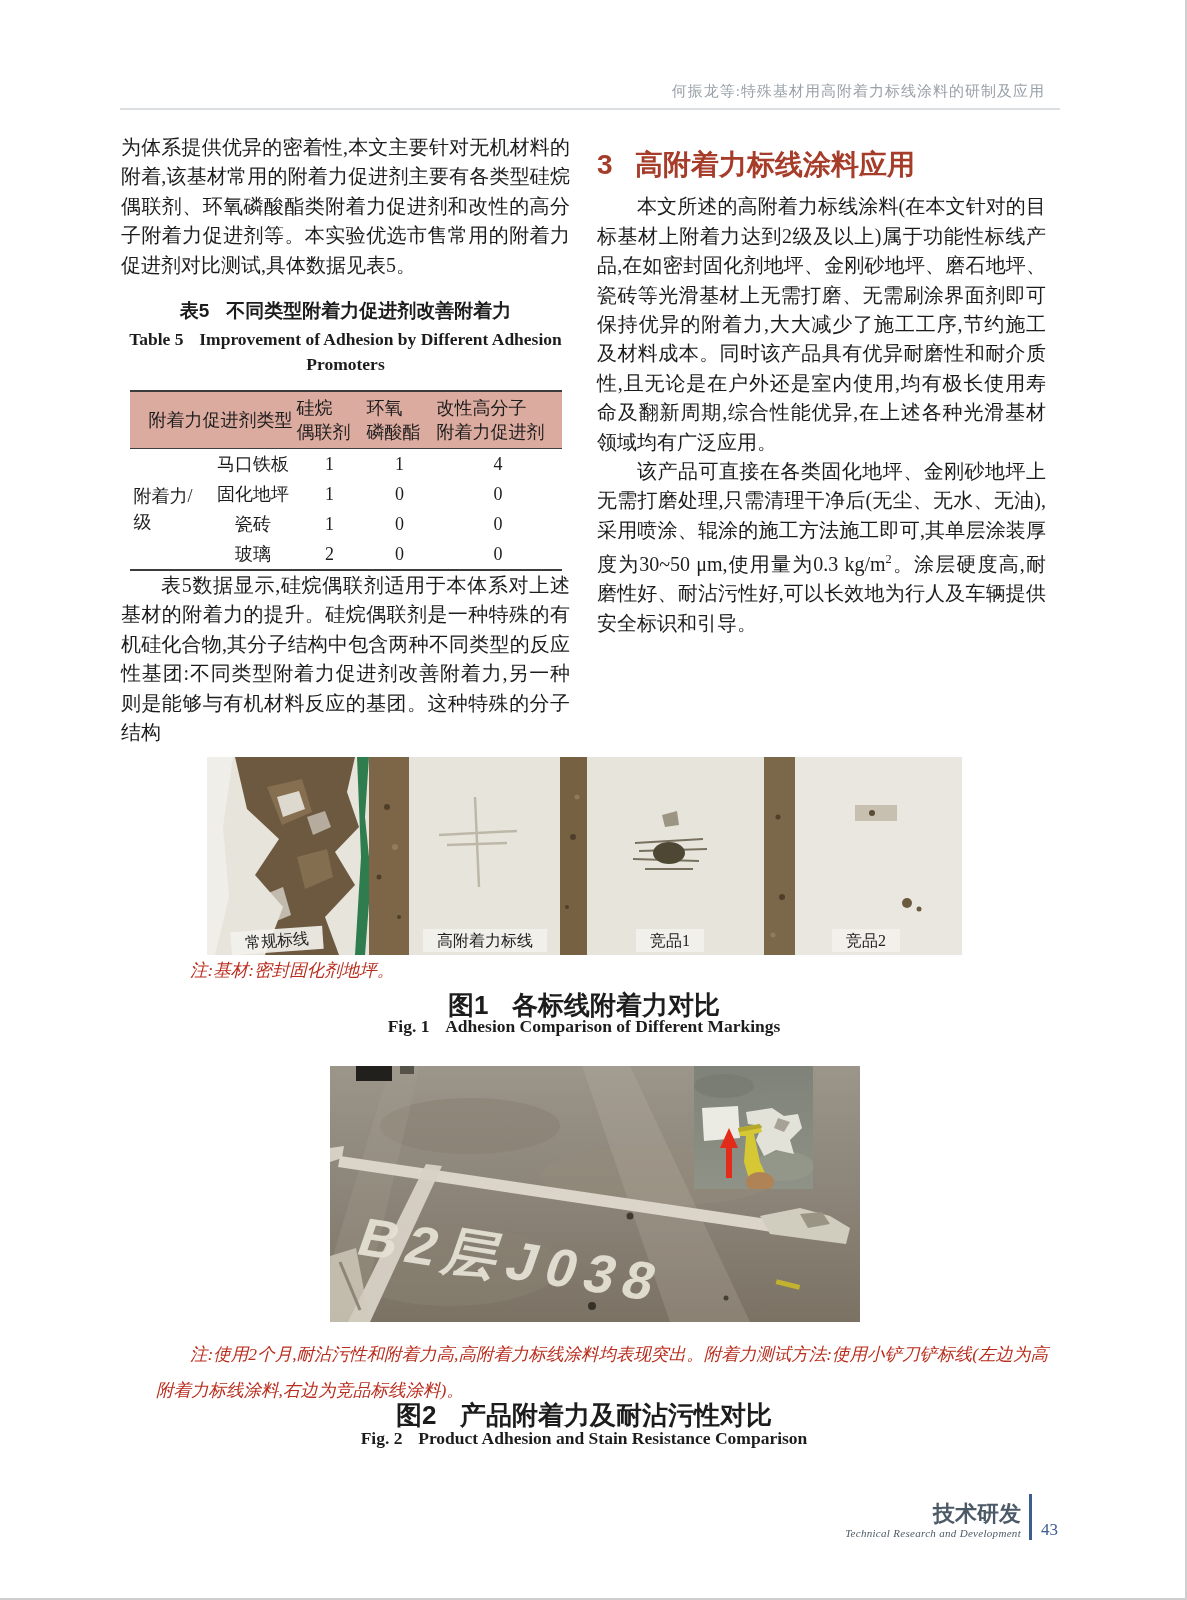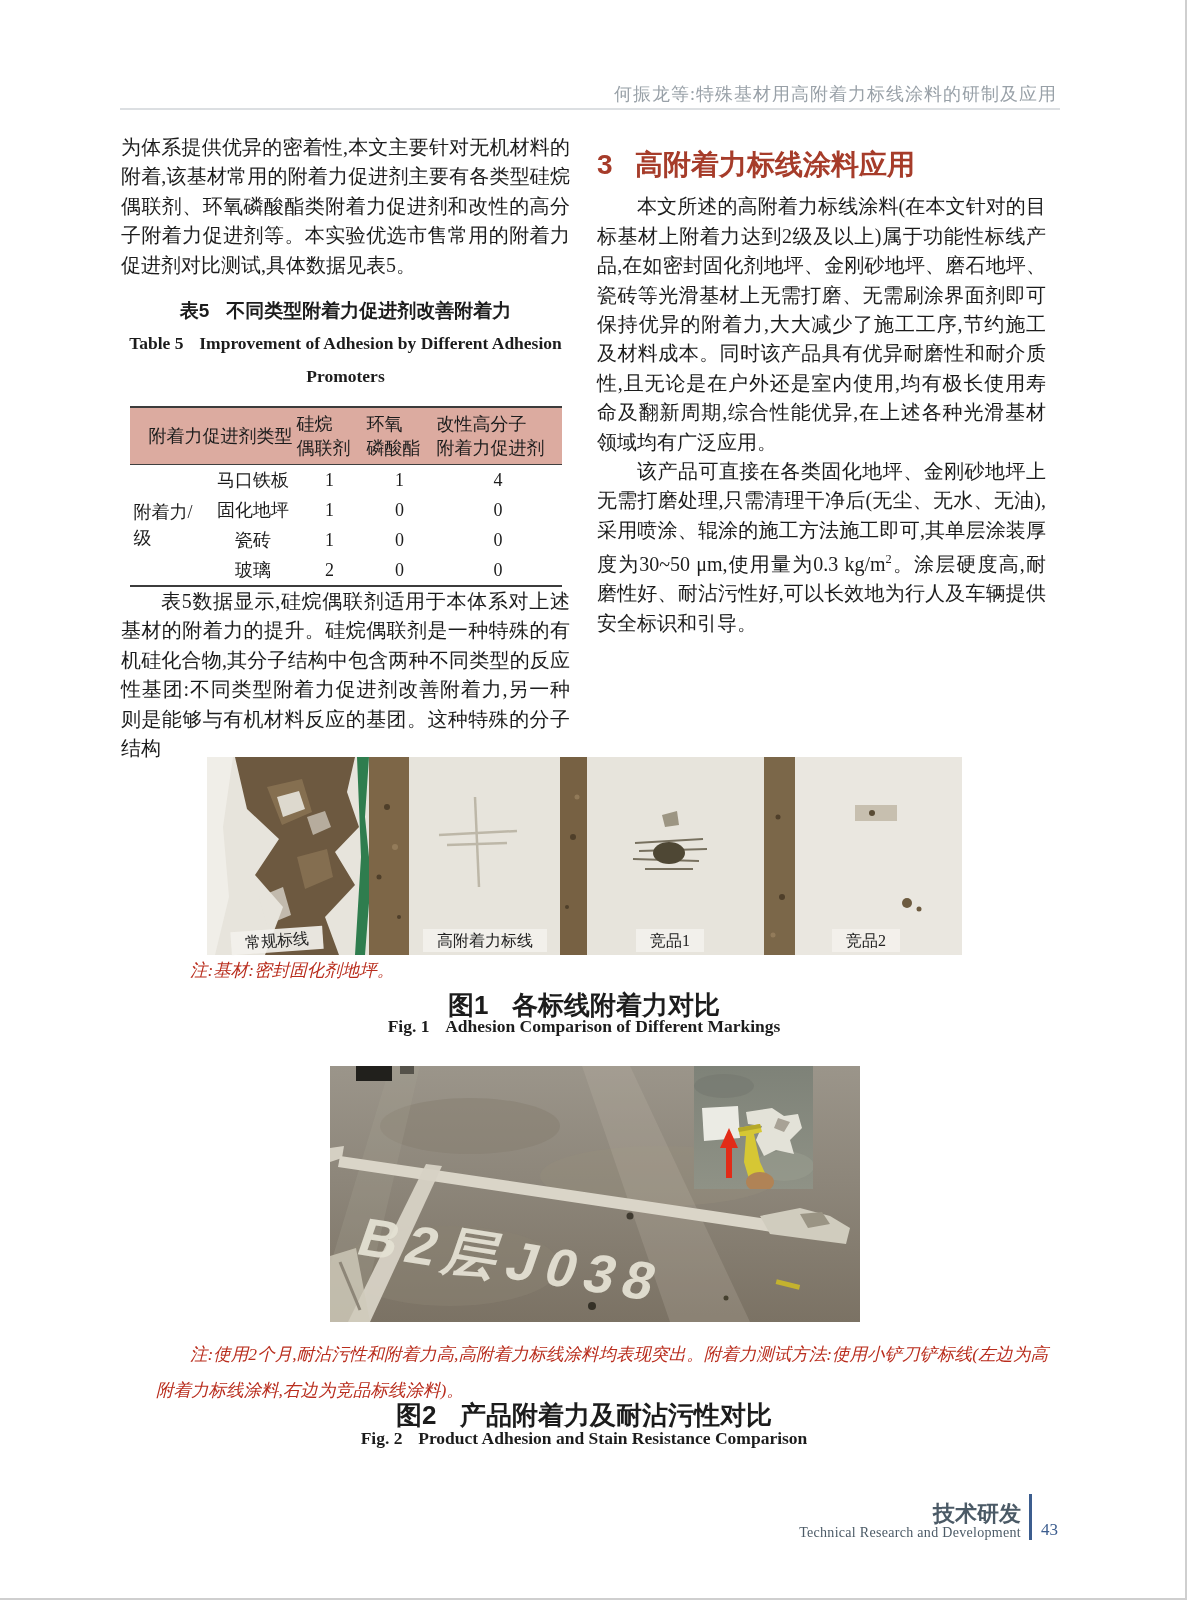--- a/index.html
+++ b/index.html
@@ -4,35 +4,35 @@
 <style>
   * { margin:0; padding:0; box-sizing:border-box; }
   html,body { background:#ffffff; }
   .page {
     position:relative; width:1187px; height:1600px; background:#ffffff;
     font-family:"Liberation Serif","DejaVu Serif",serif; color:#1c1c1c;
     overflow:hidden; border-right:2px solid #cfcfcf; border-bottom:2px solid #cfcfcf;
   }
   
   .running-head {
-    position:absolute; top:82px; right:128px;
+    position:absolute; top:82px; right:140px;
     font-family:Liberation Serif, serif;
-    font-size:18px; color:#99a1a8; letter-spacing:1px;
+    font-size:15px; color:#99a1a8; letter-spacing:1px;
   }
   .head-rule { position:absolute; top:108px; left:120px; width:940px; height:2px; background:#dcdfe2; }
   
   .col { position:absolute; top:133px; width:449px; font-size:20px; line-height:29.4px;
          text-align:justify; text-justify:inter-character; }
   .col-left { left:121px; } .col-right { left:597px; }
   p.para { margin:0; }
   p.indent { text-indent:2em; }
   
   .tbl-cap-cn { margin-top:18px; text-align:center; font-weight:bold; font-size:19px;
                 font-family:"Liberation Sans","DejaVu Sans",sans-serif; line-height:26px;}
-  .tbl-cap-en { text-align:center; font-weight:bold; font-size:17.5px; line-height:33px; margin-top:3px; }
+  .tbl-cap-en { text-align:center; font-weight:bold; font-size:17.5px; line-height:25px; margin-top:3px; }
   .cap-gap { margin-left:.9em; }
   .data-table { width:432px; margin:13px auto 0; border-collapse:collapse; font-size:18px;
                 border-top:2.5px solid #3c3c3c; border-bottom:2px solid #3c3c3c; }
   .data-table th { background:#dcaba0; font-weight:normal; padding:4px 2px;
                    line-height:24px; border-bottom:1.5px solid #3f3f3f; vertical-align:middle; }
   .data-table th.th-first { text-align:left; padding-left:6px; }
   .data-table th span { display:block; text-align:left; }
   .data-table th.th-first span { text-align:right; }
   .data-table td { text-align:center; padding:2px 2px; line-height:26px; vertical-align:middle; }
   .data-table td.td-group { text-align:left; padding-left:4px; }
@@ -58,21 +58,21 @@
   .fig-cap-cn, .fig-cap-en { position:absolute; left:120px; width:928px; text-align:center; font-weight:bold; }
   .fig-cap-cn { font-family:"Liberation Sans","DejaVu Sans",sans-serif; font-size:26px; }
   .fig-cap-en { font-size:17.5px; }
   .cap1-cn { top:988px; } .cap1-en { top:1016px; }
   .cap2-cn { top:1398px; } .cap2-en { top:1428px; }
   
   .footer { position:absolute; right:127px; top:1494px; display:flex; align-items:flex-end; }
   .footer-txt { text-align:right; color:#4b5a66; }
   .footer-cn { font-family:"Liberation Sans","DejaVu Sans",sans-serif; font-weight:bold;
                font-size:22px; line-height:24px; }
-  .footer-en { font-size:14px; letter-spacing:.3px; line-height:14px; }
+  .footer-en { font-size:11px; letter-spacing:.3px; line-height:14px;font-style:italic; }
   .footer-bar { width:3px; height:46px; background:#3c5d8e; margin:0 9px 0 8px; }
   .footer-num { font-size:17px; color:#3c5d8e; }
 </style>
 </head>
 <body>
 
 <div class="page">
 
   <div class="running-head">何振龙等:特殊基材用高附着力标线涂料的研制及应用</div>
   <div class="head-rule"></div>

